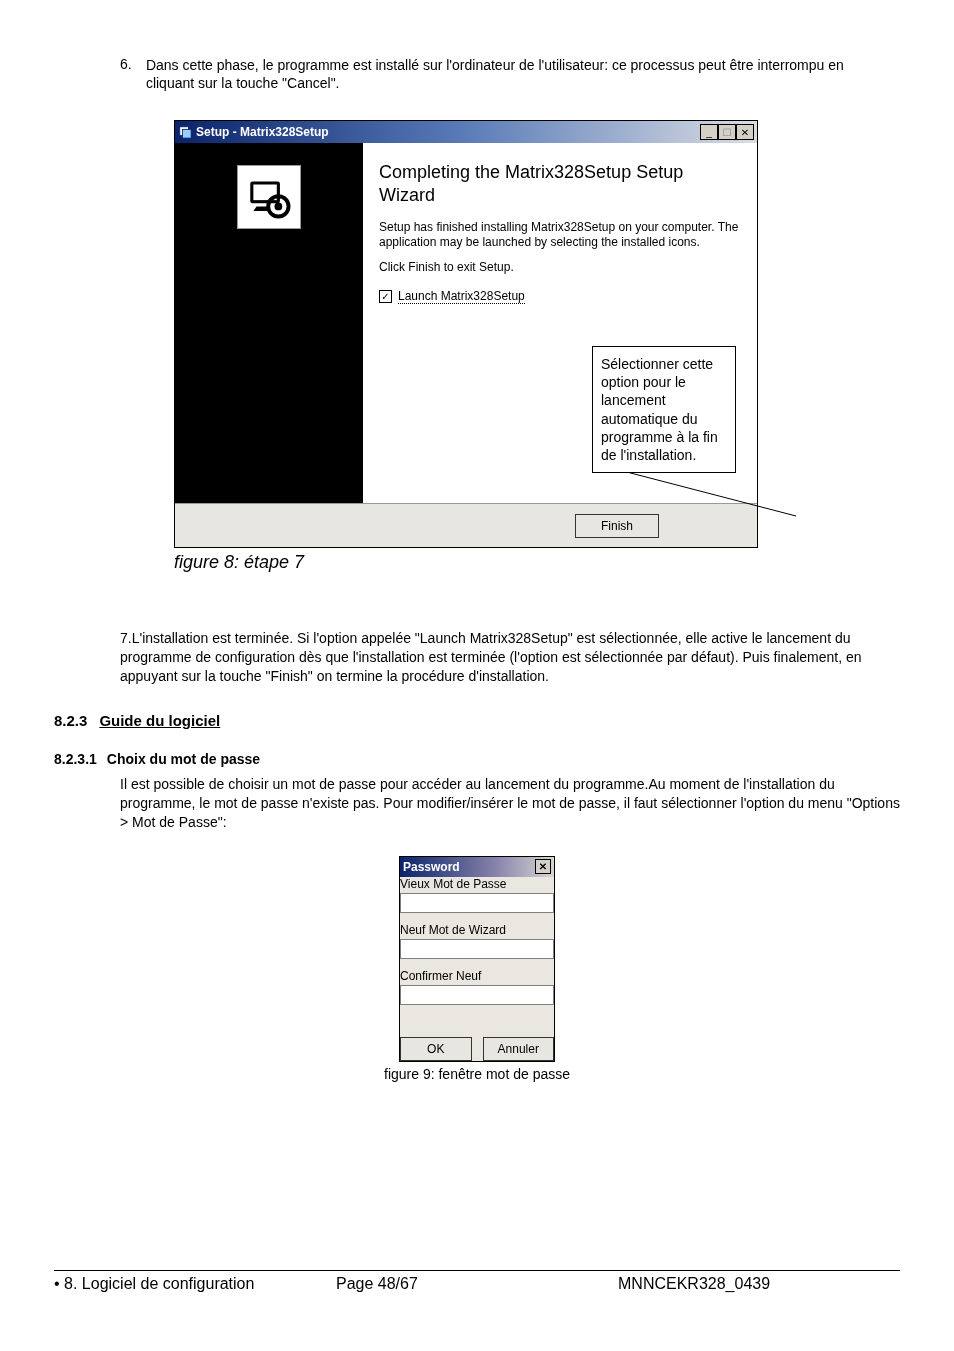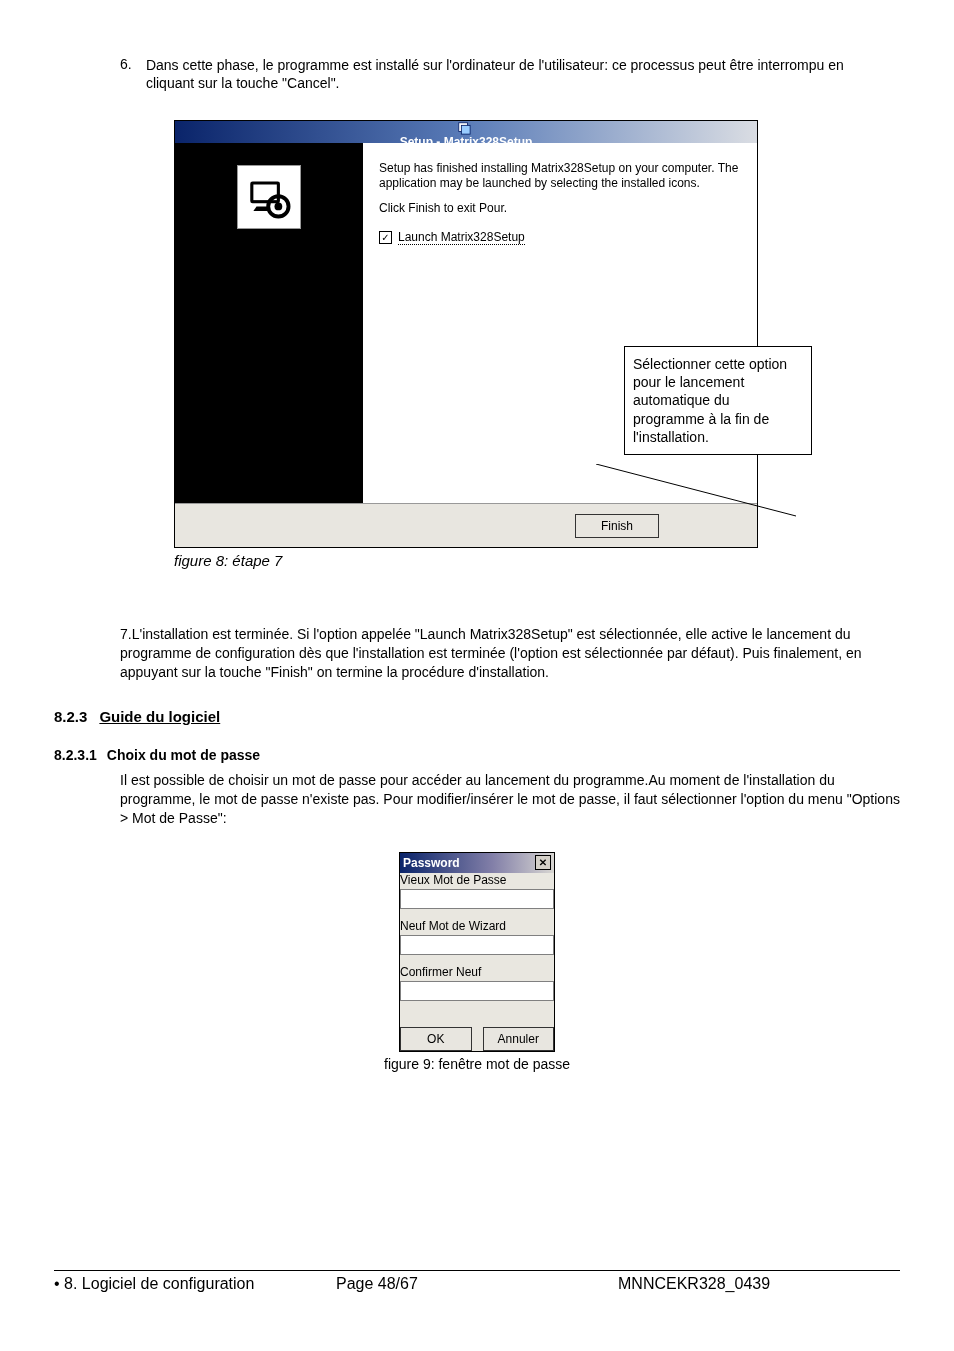--- a/index.html
+++ b/index.html
@@ -26,21 +26,20 @@
     width: 584px;
     border: 1px solid #000;
     position: relative;
   }
   .wiz-title {
     height: 22px;
     background: linear-gradient(to right, #0a246a 0%, #5a7cb8 50%, #dadde3 100%);
     display: flex;
     align-items: center;
     padding: 0 3px;
-    flex-direction: column;
   }
   .wiz-title .ico {
     width: 14px; height: 14px; display: inline-flex; align-items: center; justify-content: center;
     margin-right: 4px; font-size: 11px; color: #fff;
   }
   .wiz-title .ttl {
     color: #fff; font-size: 12px; font-weight: bold; flex: 1;
   }
   .wiz-ctl {
     display: flex; gap: 0px;
@@ -80,37 +79,37 @@
     height: 44px; background: #e8e6e0; border-top: 1px solid #999;
     display: flex; align-items: center; justify-content: flex-end; padding-right: 98px;
   }
   .wiz-finish {
     width: 84px; height: 24px; background: #e8e6e0; border: 1px solid #333;
     font-family: "Microsoft Sans Serif", Arial, sans-serif; font-size: 12px;
   }
 
   .callout {
     position: absolute;
-    left: 624px;
+    left: 592px;
     top: 346px;
-    width: 188px;
+    width: 144px;
     border: 1px solid #000;
     background: #fff;
     padding: 8px;
     font-size: 14px;
     line-height: 1.3;
   }
   .callout-line {
     position: absolute;
     left: 422px; top: 344px;
     width: 210px; height: 60px;
     pointer-events: none;
   }
 
-  .cap8 { margin-left: 120px; font-style: italic; font-size: 15px; margin-top: 4px; }
+  .cap8 { margin-left: 120px; font-style: italic; font-size: 18px; margin-top: 4px; }
   .cap9 { text-align: center; font-size: 14px; margin-top: 4px; }
 
   .block-7 { margin-left: 66px; margin-top: 56px; line-height: 1.35; }
 
   .h823 {
     margin-top: 26px;
     font-family: Arial, sans-serif;
     font-weight: bold;
     font-size: 15px;
     text-decoration: underline;
@@ -142,21 +141,21 @@
     display: flex; align-items: center; justify-content: center; font-size: 10px; font-weight: bold;
   }
   .pw-body {
     background: #e9e7e0; 
   }
   .pw-lbl { font-family: "Microsoft Sans Serif", Arial, sans-serif; font-size: 12px; margin-bottom: 2px; }
   .pw-in {
     width: 100%; height: 20px; border: 1px solid #808080; background: #fff; margin-bottom: 10px;
     font-size: 12px; padding: 0 3px;
   }
-  .pw-btns { display: flex; gap: 11px; margin-top: 16px; }
+  .pw-btns { display: flex; gap: 11px; margin-top: 22px; }
   .pw-btn {
     flex: 1; height: 24px; background: #e8e6e0; border: 1px solid #333;
     font-family: "Microsoft Sans Serif", Arial, sans-serif; font-size: 12px;
   }
 
   .footer {
     position: absolute;
     left: 54px; right: 54px; bottom: 58px;
     border-top: 1px solid #000;
     padding-top: 4px;
@@ -207,22 +206,23 @@
             <svg viewBox="0 0 64 64">
               <rect x="8" y="12" width="38" height="28" rx="3" fill="#000"></rect>
               <rect x="12" y="16" width="30" height="20" fill="#fff"></rect>
               <path d="M16 44 L30 44 L34 50 L12 50 Z" fill="#000"></path>
               <circle cx="44" cy="44" r="13" fill="none" stroke="#000" stroke-width="5"></circle>
               <circle cx="44" cy="44" r="5" fill="#000"></circle>
             </svg>
           </div>
         </div>
         <div class="wiz-right">
+          <div class="wiz-h">Completing the Matrix328Setup Setup Wizard</div>
           <div class="wiz-p">Setup has finished installing Matrix328Setup on your computer. The application may be launched by selecting the installed icons.</div>
-          <div class="wiz-p">Click Finish to exit Pour.</div>
+          <div class="wiz-p">Click Finish to exit Setup.</div>
           <div class="wiz-chk">
             <span class="box">✓</span>
             <span class="lbl">Launch Matrix328Setup</span>
           </div>
         </div>
       </div>
       <div class="wiz-foot">
         <button class="wiz-finish">Finish</button>
       </div>
     </div>

